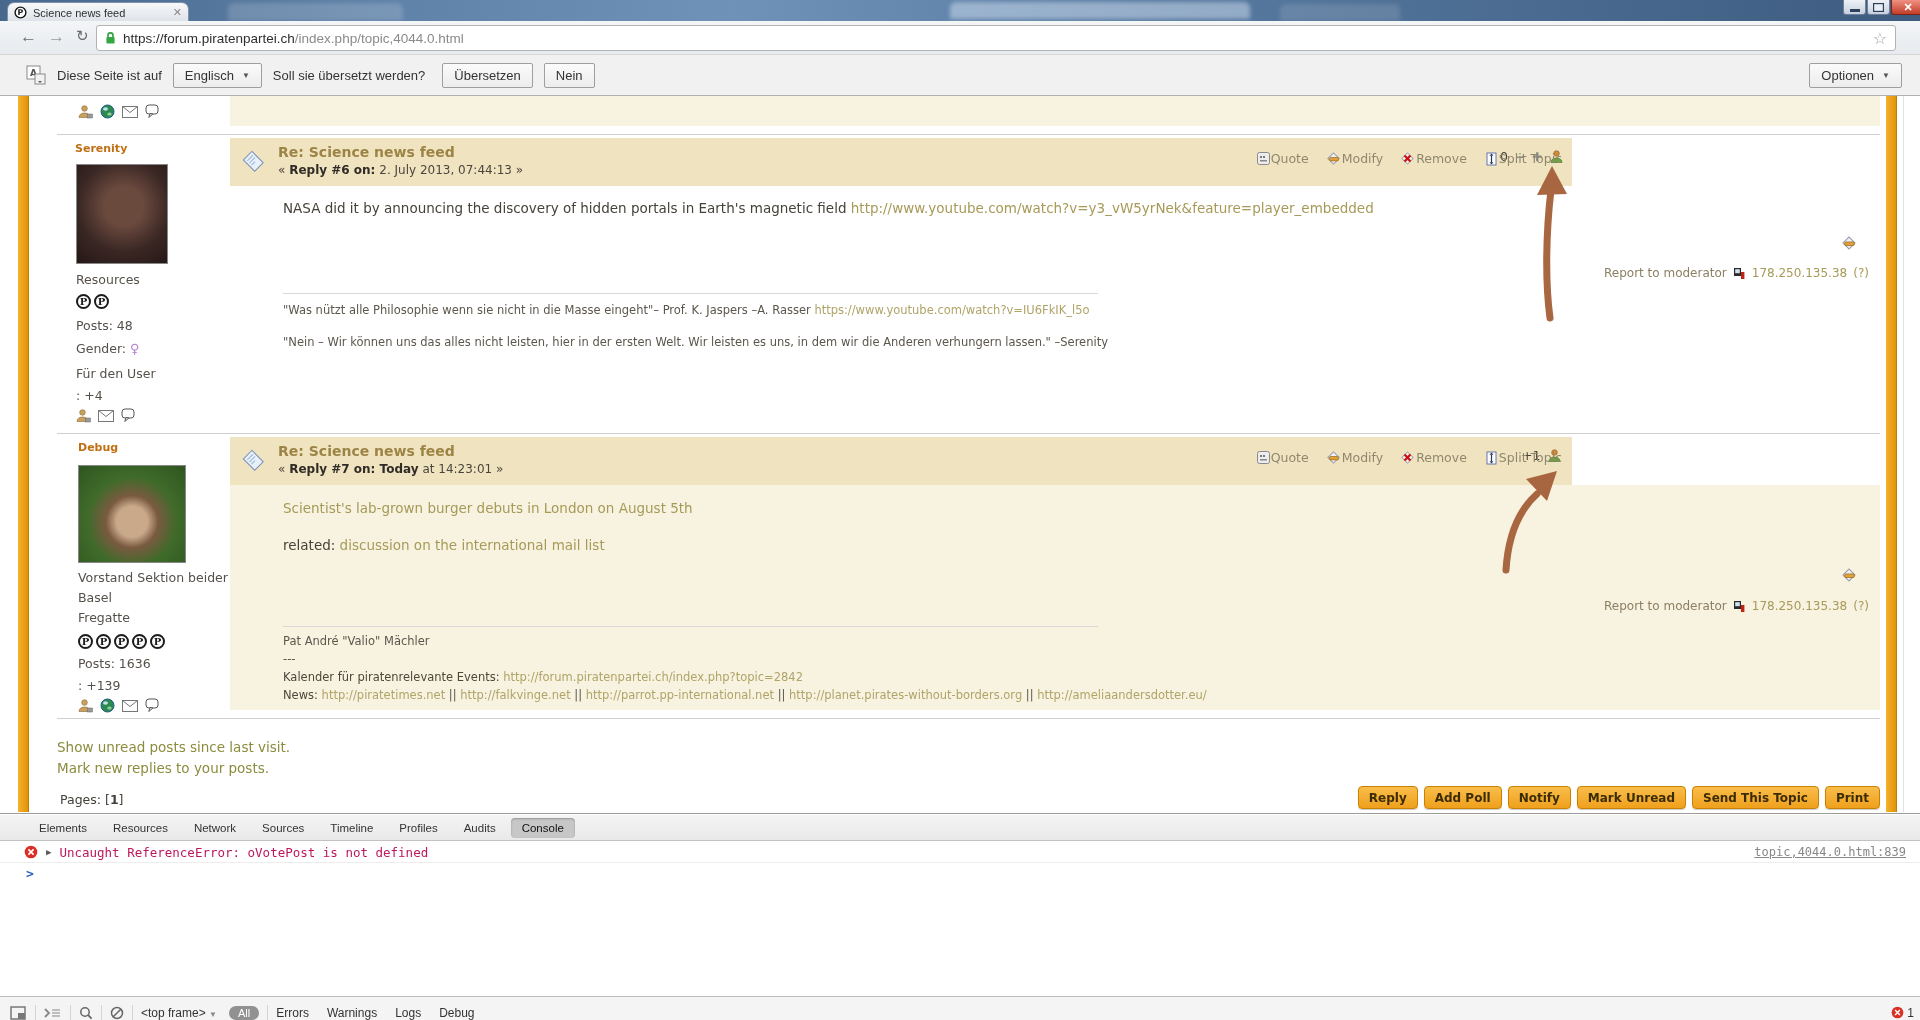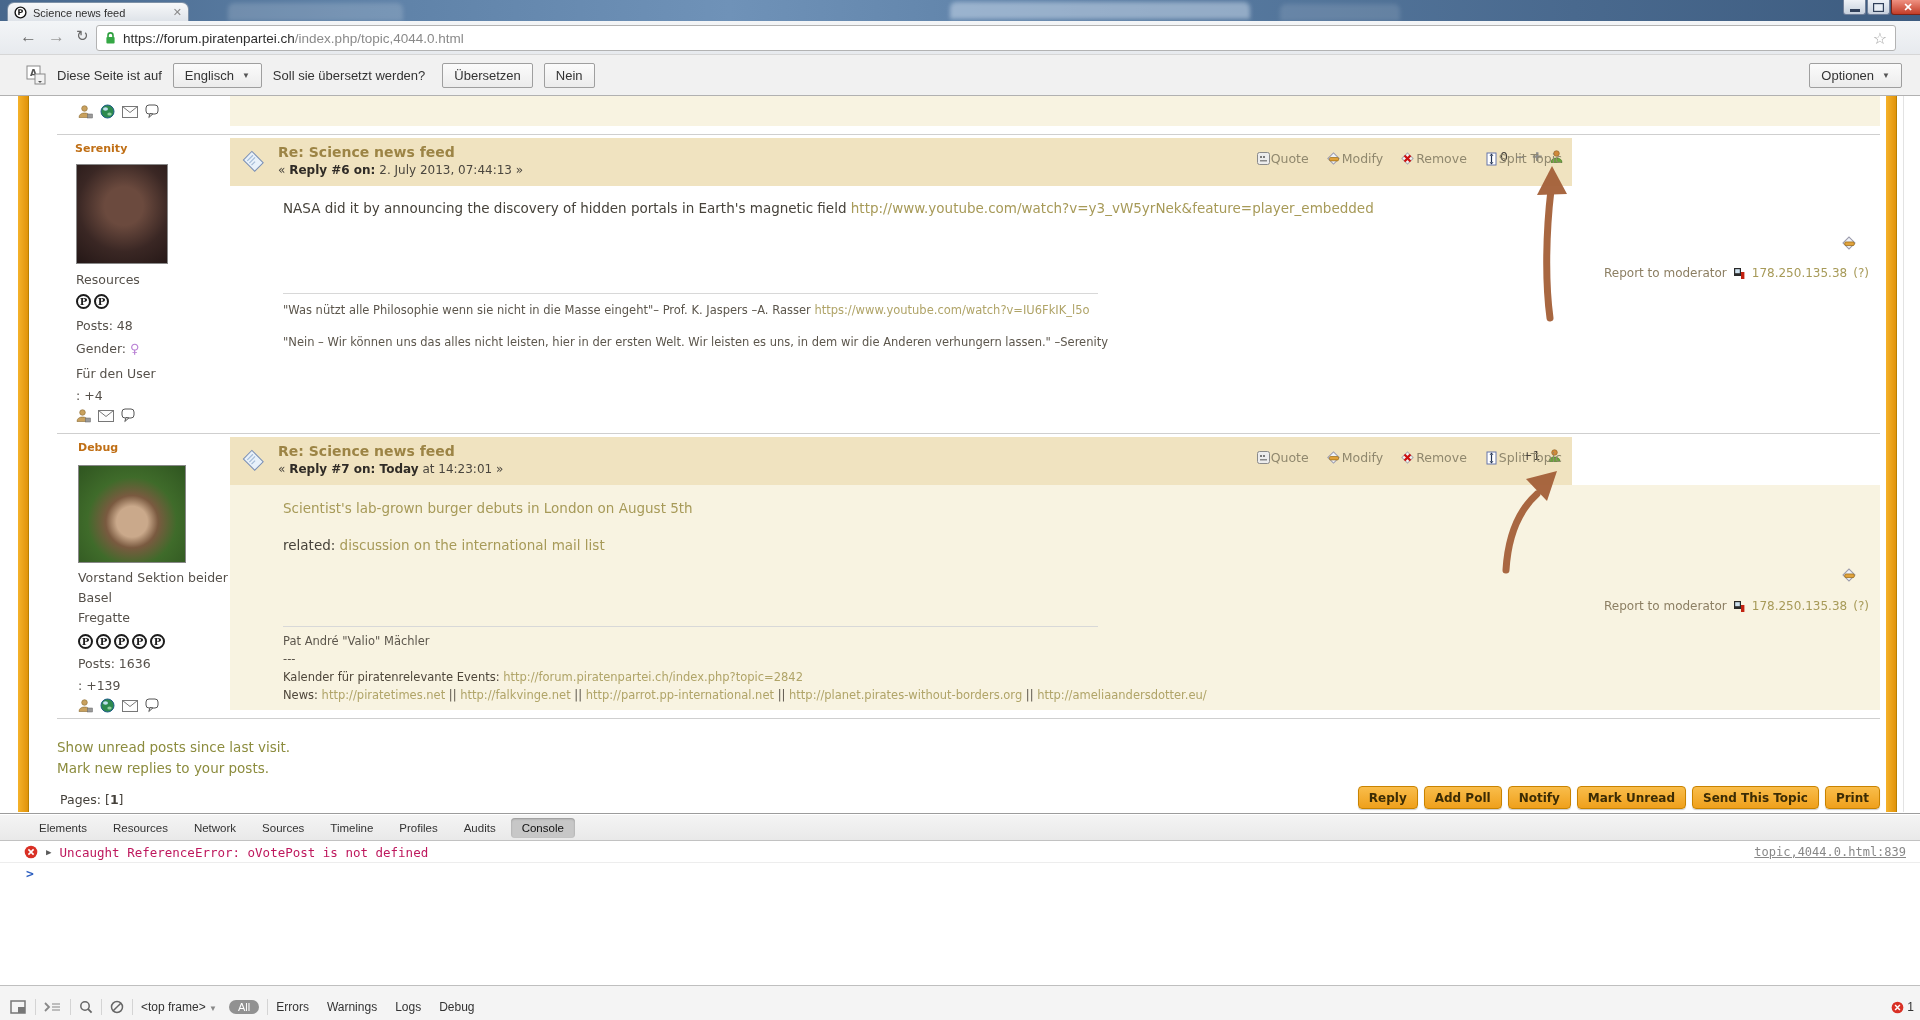--- a/index.html
+++ b/index.html
@@ -81,21 +81,21 @@
     display:flex; align-items:center; padding-left:26px; }
   .dt-tab { font-size:11.5px; color:#333; padding:4px 11px; border-radius:4px; margin:0 2px; }
   .dt-tab.active { background:#c7c7c7; box-shadow:inset 0 1px 2px rgba(0,0,0,.25); color:#111; }
   .dt-errrow { position:absolute; left:0; top:28px; width:1920px; height:21px; border-bottom:1px solid #ededed;
     display:flex; align-items:center; padding:0 14px 0 24px; gap:8px;
     font-family:"DejaVu Sans Mono", monospace; font-size:12.5px; }
   .dt-errmsg { color:#be185d; }
   .dt-src { margin-left:auto; color:#888; text-decoration:underline; font-size:12px; }
   .dt-prompt { position:absolute; left:26px; top:52px; color:#2d5fc0; font-family:"DejaVu Sans Mono", monospace;
     font-size:13px; font-weight:bold; }
-  .dt-status { position:absolute; left:0; bottom:0; width:1920px; height:35px; background:#f4f4f4;
+  .dt-status { position:absolute; left:0; bottom:0; width:1920px; height:24px; background:#f4f4f4;
     border-top:1px solid #bfbfbf; display:flex; align-items:center; padding:8px 6px 0 10px;justify-content:flex-end; }
   .dt-sep { width:1px; height:16px; background:#d4d4d4; margin:0 8px; }
   .dt-stext { font-size:12px; color:#333; }
   .pill { background:#919191; color:#fff; border-radius:9px; font-size:11px; padding:1px 9px; }
   .dt-filter { font-size:12px; color:#333; margin-right:18px; }
   .icbox { display:inline-flex; align-items:center; justify-content:center; }
 </style>
 </head>
 <body>
 

